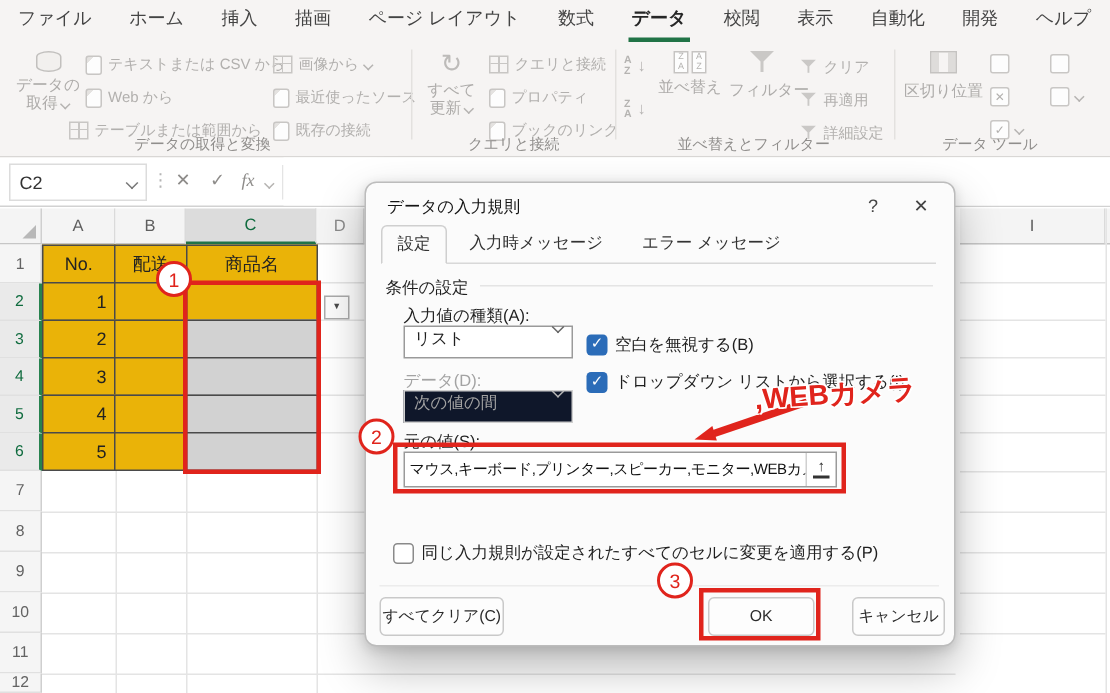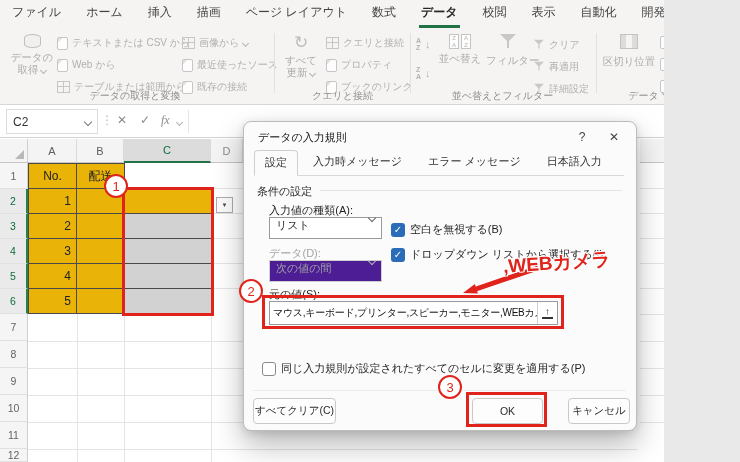--- a/index.html
+++ b/index.html
@@ -1,18 +1,18 @@
 <!DOCTYPE html>
 <html><head>
 <meta charset="utf-8">
 <style>
   * { margin:0; padding:0; box-sizing:border-box; }
   html,body { background:#e9e9e9; }
   .app{
-    position:relative; width:664px; height:462px; background:#fff;
+    position:relative; width:740px; height:462px; background:#fff;
     font-family:"Liberation Sans",sans-serif; overflow:hidden;
     -webkit-font-smoothing:antialiased;
   }
 
   
   .tabbar{position:absolute;left:0;top:0;width:740px;height:28px;background:#f6f4f3;
     display:flex;align-items:flex-end;padding:0 0 0 10px;gap:21px;font-size:12px;color:#444;}
   .rtab{padding:0 2px 7px 2px;white-space:nowrap;cursor:default;}
   .rtab.active{color:#262626;font-weight:bold;border-bottom:3px solid #217346;padding-bottom:4px;}
 
@@ -72,21 +72,21 @@
   .dlg-title{position:absolute;left:14px;top:8px;font-size:11px;color:#141414;}
   .dlg-sys{position:absolute;top:5px;width:24px;height:20px;display:flex;align-items:center;justify-content:center;color:#444;font-size:12px;border-radius:4px;}
   .dlg-tabs{position:absolute;left:10px;right:12px;top:30px;height:24px;display:flex;gap:4px;border-bottom:1px solid #d8d8d8;align-items:flex-end;}
   .dtab{padding:4px 10px 5px 10px;font-size:11px;color:#333;white-space:nowrap;border:1px solid transparent;}
   .dtab.active{background:#fbfbfb;border:1px solid #cfcfcf;border-bottom:1px solid #fbfbfb;border-radius:4px 4px 0 0;margin-bottom:-1px;}
   .dlg-label{position:absolute;white-space:nowrap;}
   .dis{color:#a3a3a3;}
   .combo{position:absolute;height:22px;border:1px solid #9a9a9a;background:#fff;display:flex;
     padding:0 6px;font-size:11px;color:#1f1f1f;}
   .combo .cchev{margin-left:auto;width:6px;height:6px;border-right:1.3px solid #666;border-bottom:1.3px solid #666;transform:rotate(45deg);margin-top:-3px;}
-  .combo.off{background:#4c1d95;border-color:#cfcfcf;color:#a3a3a3;}
+  .combo.off{background:#0f172a;border-color:#cfcfcf;color:#a3a3a3;}
   .combo.off .cchev{border-color:#b5b5b5;}
   .cbrow{position:absolute;display:flex;align-items:center;gap:5px;white-space:nowrap;}
   .cbox{width:14px;height:14px;border-radius:3px;background:#2b6cb8;color:#fff;font-size:10px;line-height:14px;text-align:center;flex:none;}
   .cbox.empty{background:#fff;border:1px solid #8a8a8a;}
   .src-input{position:absolute;left:25px;top:179px;width:289px;height:24px;border:1px solid #9a9a9a;background:#fff;display:flex;align-items:center;}
   .src-text{flex:1;font-size:10px;letter-spacing:-.3px;padding:0 3px;white-space:nowrap;overflow:hidden;color:#111;}
   .refedit{width:20px;height:100%;border-left:1px solid #d0d0d0;display:flex;align-items:center;justify-content:center;flex:none;}
   .refedit span{font-size:10px;font-weight:bold;color:#333;border-bottom:2px solid #333;line-height:10px;width:11px;text-align:center;}
   .dbtn{position:absolute;height:26px;border:1px solid #c9c9c9;border-radius:4px;background:#fdfdfd;
     display:flex;align-items:center;justify-content:center;font-size:10.5px;color:#2b2b2b;white-space:nowrap;}
@@ -129,21 +129,21 @@
       <div><span>取得</span> <span class="chev"></span></div>
     </div>
     <div class="ritem" style="left:57px;top:8px;">
       <span class="ic-file"></span>
       <span>テキストまたは CSV から</span>
     </div>
     <div class="ritem" style="left:57px;top:30px;">
       <span class="ic-file"></span>
       <span>Web から</span>
     </div>
-    <div class="ritem" style="left:57px;top:52px;justify-content:center;">
+    <div class="ritem" style="left:46px;top:52px;justify-content:center;">
       <span class="ic-grid"></span>
       <span>テーブルまたは範囲から</span>
     </div>
     <div class="ritem" style="left:182px;top:8px;">
       <span class="ic-grid"></span>
       <span>画像から</span>
       <span class="chev"></span>
     </div>
     <div class="ritem" style="left:182px;top:30px;">
       <span class="ic-file"></span>
@@ -305,20 +305,21 @@
     <div class="gl" style="left:640px;top:150px;width:97px;height:1px;"></div>
     <div class="gl" style="left:640px;top:176px;width:97px;height:1px;"></div>
     <div class="gl" style="left:640px;top:203px;width:97px;height:1px;"></div>
     <div class="gl" style="left:640px;top:230px;width:97px;height:1px;"></div>
     <div class="gl" style="left:640px;top:257px;width:97px;height:1px;"></div>
     <div class="gl" style="left:640px;top:284px;width:97px;height:1px;"></div>
     <div class="gl" style="left:737px;top:1px;width:1px;height:323px;"></div>
 
     <div class="tc" style="left:28px;top:25px;width:49px;height:26px;">No.</div>
     <div class="tc" style="left:76px;top:25px;width:49px;height:26px;">配送</div>
+    <div class="tc" style="left:124px;top:25px;width:88px;height:26px;">商品名</div>
 
     <div class="tc num" style="left:28px;top:50px;width:49px;height:26px;">1</div>
     <div class="tc num" style="left:28px;top:75px;width:49px;height:26px;">2</div>
     <div class="tc num" style="left:28px;top:100px;width:49px;height:26px;">3</div>
     <div class="tc num" style="left:28px;top:125px;width:49px;height:26px;">4</div>
     <div class="tc num" style="left:28px;top:150px;width:49px;height:26px;">5</div>
 
     <div class="tc" style="left:76px;top:50px;width:49px;height:26px;"></div>
     <div class="tc" style="left:76px;top:75px;width:49px;height:26px;"></div>
     <div class="tc" style="left:76px;top:100px;width:49px;height:26px;"></div>
@@ -336,21 +337,20 @@
 
   <div class="dlg">
     <div class="dlg-title">データの入力規則</div>
     <div class="dlg-sys" style="left:326px;">?</div>
     <div class="dlg-sys" style="left:358px;">✕</div>
 
     <div class="dlg-tabs">
       <span class="dtab active">設定</span>
       <span class="dtab">入力時メッセージ</span>
       <span class="dtab">エラー メッセージ</span>
-      <span class="dtab">日本語入力</span>
     </div>
 
     <div class="dlg-label" style="left:13px;top:62px;">条件の設定</div>
     <div style="position:absolute;left:76px;right:14px;top:68px;height:1px;background:#e4e4e4;"></div>
 
     <div class="dlg-label" style="left:25px;top:81px;">入力値の種類(A):</div>
     <div class="combo" style="left:25px;top:95px;width:113px;">
       <span>リスト</span>
       <span class="cchev"></span>
     </div>

